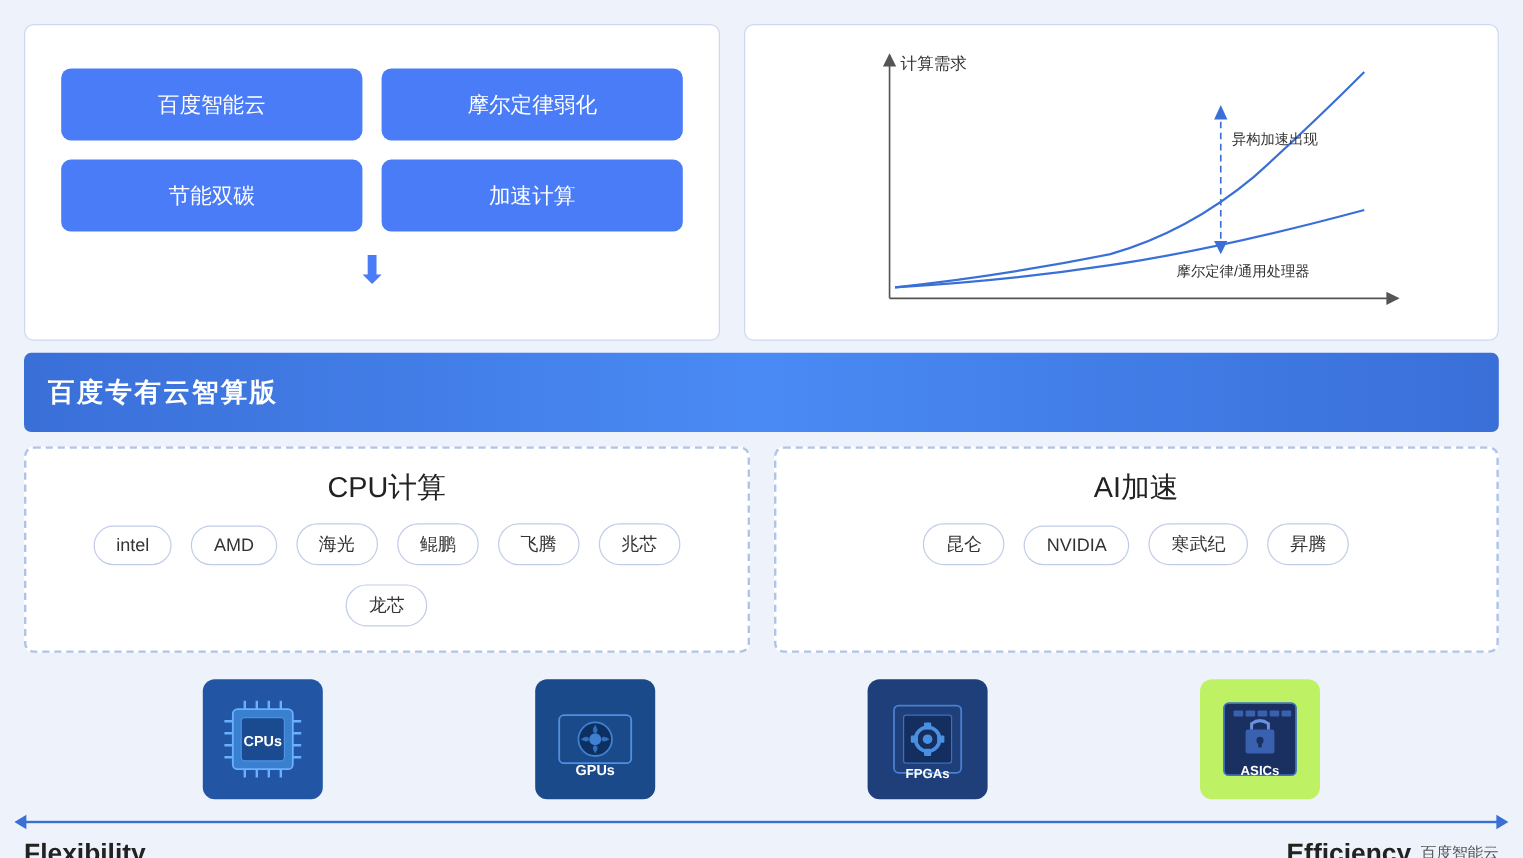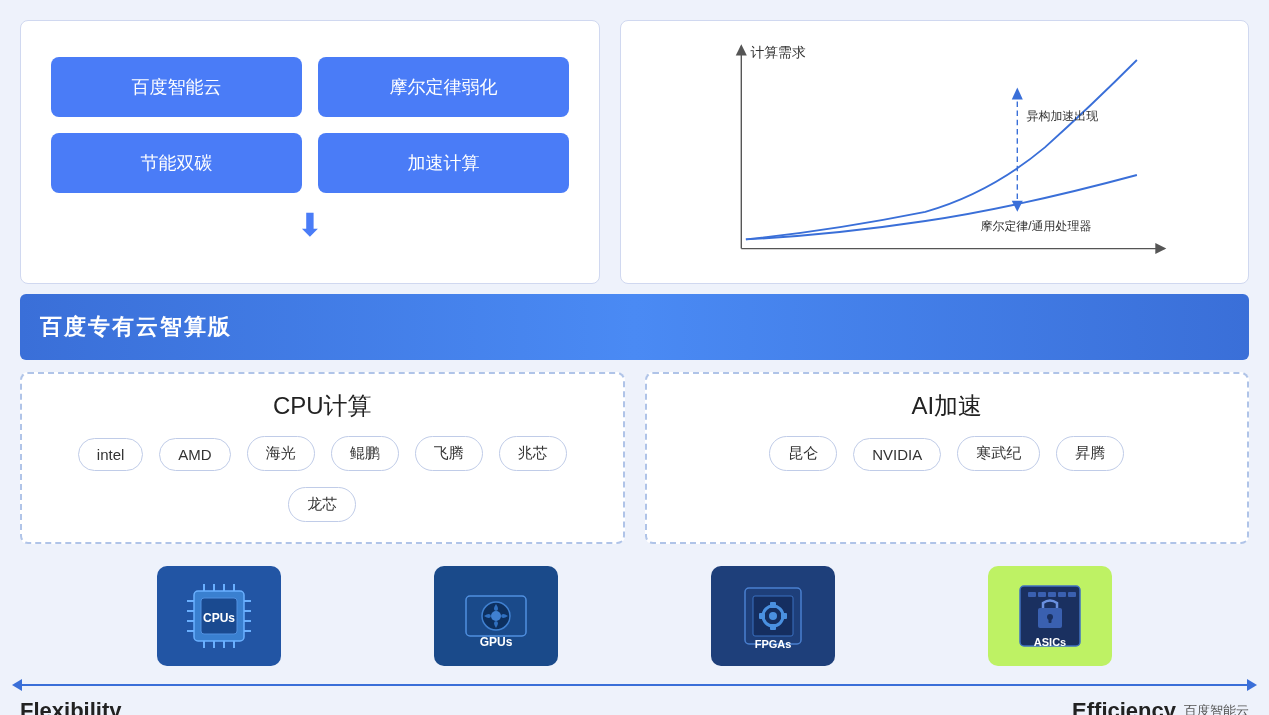--- a/index.html
+++ b/index.html
@@ -160,21 +160,21 @@
     
     .icons-section {
       display: flex;
       flex-direction: row;
       justify-content: space-around;
       align-items: center;
       padding: 10px 80px 12px 80px;
     }
 
     .hw-icon {
-      width: 124px;
+      width: 100px;
       height: 100px;
       border-radius: 10px;
       display: flex;
       align-items: center;
       justify-content: center;
       text-decoration: underline;
     }
 
     .hw-icon-cpu { background: #2255a4; }
     .hw-icon-gpu { background: #1a4a8a; }

